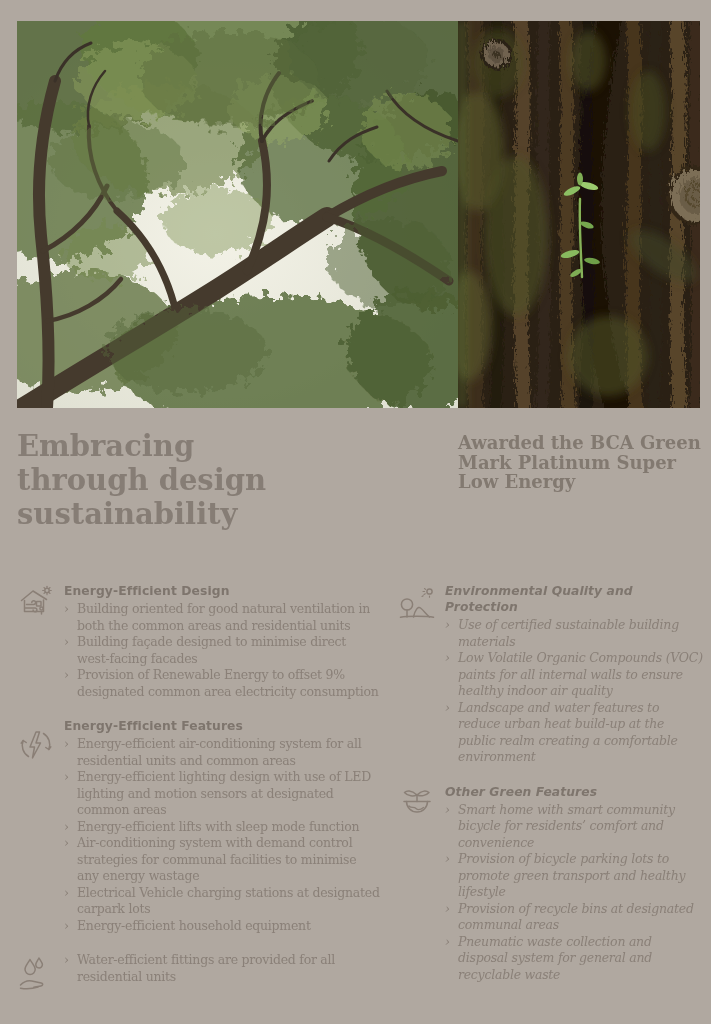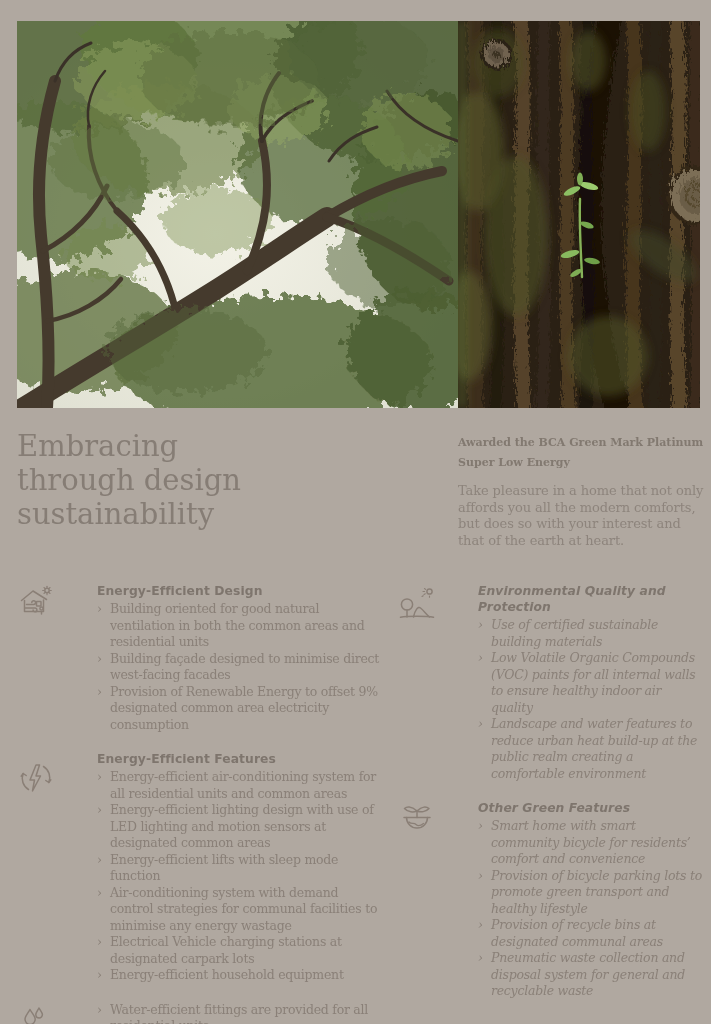--- a/index.html
+++ b/index.html
@@ -10,31 +10,31 @@
   }
   .photos{position:absolute;left:17px;top:21px;width:683px;height:387px;display:flex;}
   .photos svg{display:block;flex:none;}
 
   .intro-title{
     position:absolute;left:17px;top:429px;width:420px;
     font-size:29px;line-height:34px;color:#867d75;font-weight:400;
   }
   .award{position:absolute;left:458px;top:433px;width:246px;}
   .award-title{
-    font-weight:bold;font-size:11px;line-height:19.5px;color:#827970;
+    font-weight:bold;font-size:18px;line-height:19.5px;color:#827970;
   }
   .award-body{
     margin-top:11px;font-size:13px;line-height:16.5px;color:#8d847c;
     letter-spacing:-0.1px;
   }
 
   .col{position:absolute;top:583px;}
   .col-left{left:17px;width:364px;}
   .col-right{left:398px;width:306px;font-style:italic;}
-  .section{display:flex;margin-bottom:18px;align-items:flex-start;gap:33px;}
+  .section{display:flex;margin-bottom:18px;align-items:flex-start;}
   .icon-box{width:40px;flex:none;padding-top:2px;}
   .icon-box svg{display:block;}
   .section-content{flex:1;padding-left:7px;}
   .section-title{
     font-family:"DejaVu Sans", sans-serif;font-weight:bold;
     font-size:12.3px;line-height:16px;color:#7e756d;margin-bottom:2px;
     letter-spacing:0.1px;
   }
   ul.bullets{list-style:none;margin:0;padding:0;}
   ul.bullets li{display:flex;font-size:12.5px;line-height:16.5px;color:#8a8078;letter-spacing:-0.25px;}
@@ -155,29 +155,28 @@
       <ellipse cx="131" cy="165" rx="9.5" ry="3.4" fill="#9bcb6e" transform="rotate(15 131 165)"></ellipse>
       <ellipse cx="122" cy="158" rx="3" ry="6.5" fill="#7fae55"></ellipse>
       <ellipse cx="129" cy="204" rx="7" ry="2.8" fill="#76a84e" transform="rotate(20 129 204)"></ellipse>
       <ellipse cx="112" cy="233" rx="9.5" ry="3.3" fill="#88b95e" transform="rotate(-15 112 233)"></ellipse>
       <ellipse cx="134" cy="240" rx="8" ry="3" fill="#6f9f48" transform="rotate(10 134 240)"></ellipse>
       <ellipse cx="118" cy="252" rx="6.5" ry="2.6" fill="#7fae55" transform="rotate(-30 118 252)"></ellipse>
     </g>
   </svg>
 </div>
 
-<h1 class="intro-title" style="margin:0;font-weight:400;">
+<h1 class="intro-title" style="margin:0;font-weight:700;">
   <div>Embracing</div>
   <div>through design</div>
   <div>sustainability</div>
 </h1>
 
 <div class="award">
   <div class="award-title">Awarded the BCA Green Mark Platinum Super Low Energy</div>
-  <div class="award-body">Take pleasure in a home that not only affords you all the modern comforts, but does so with your interest and that of the earth at heart.</div>
 </div>
 
 <div class="col col-left">
 
   <div class="section">
     <div class="icon-box">
       <svg width="38" height="38" viewBox="0 0 38 38" fill="none" stroke="#8a7f76" stroke-width="1.5" stroke-linecap="round" stroke-linejoin="round">
         <circle cx="30" cy="5.5" r="2.2"></circle>
         <g stroke-width="1.1">
           <line x1="30" y1="1.2" x2="30" y2="2.4"></line>

